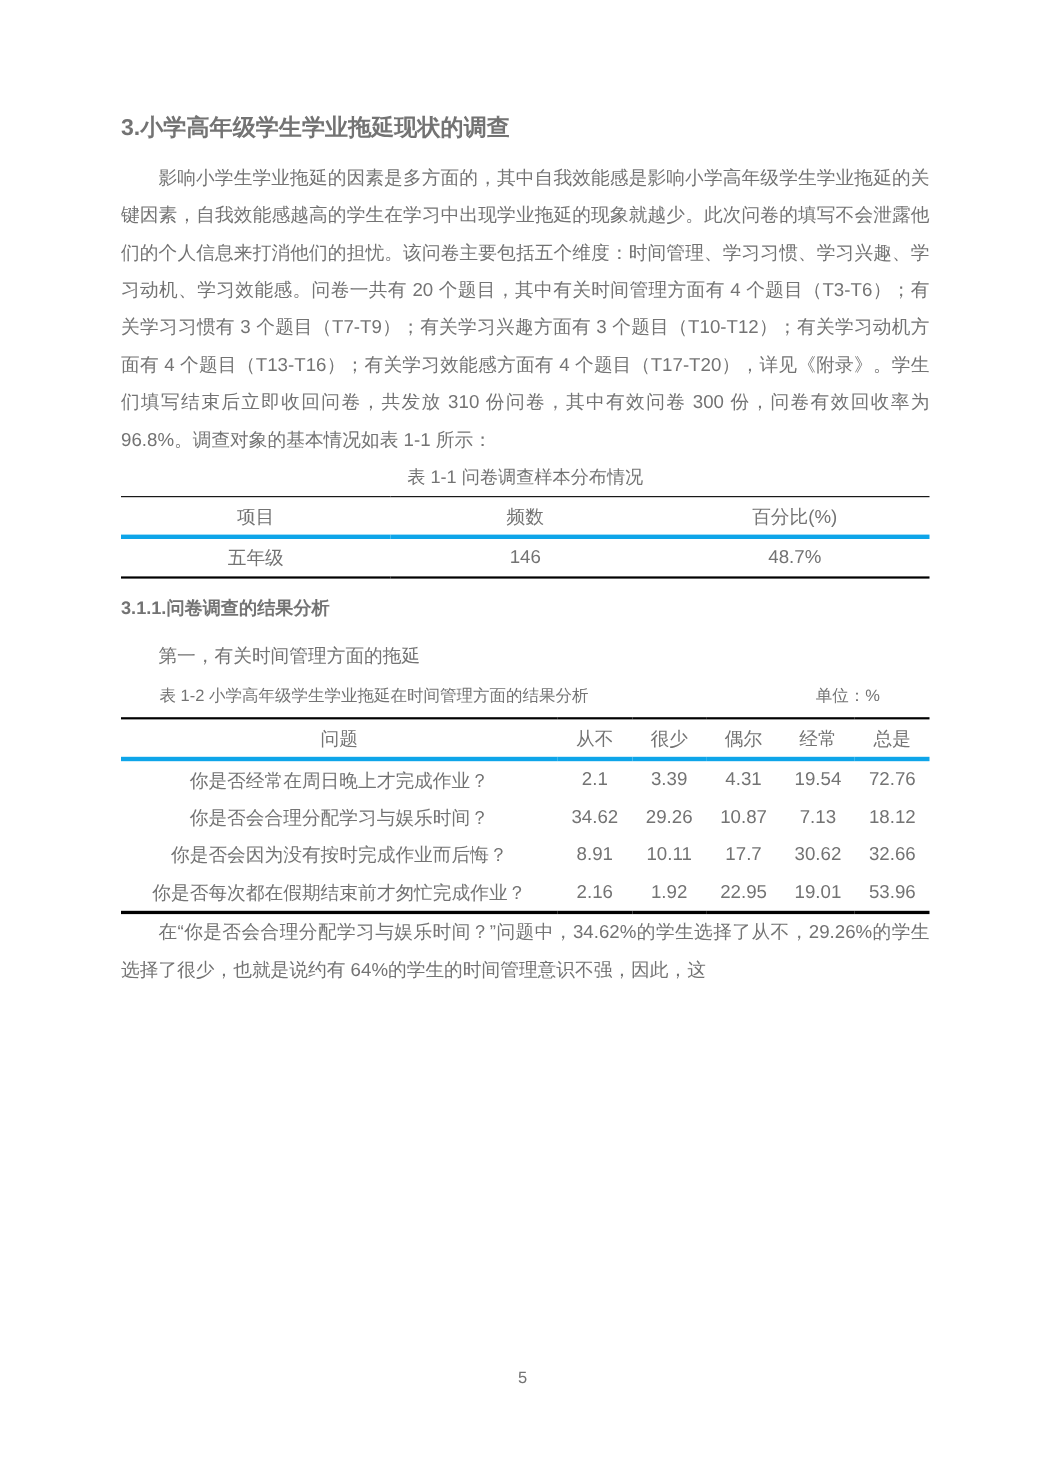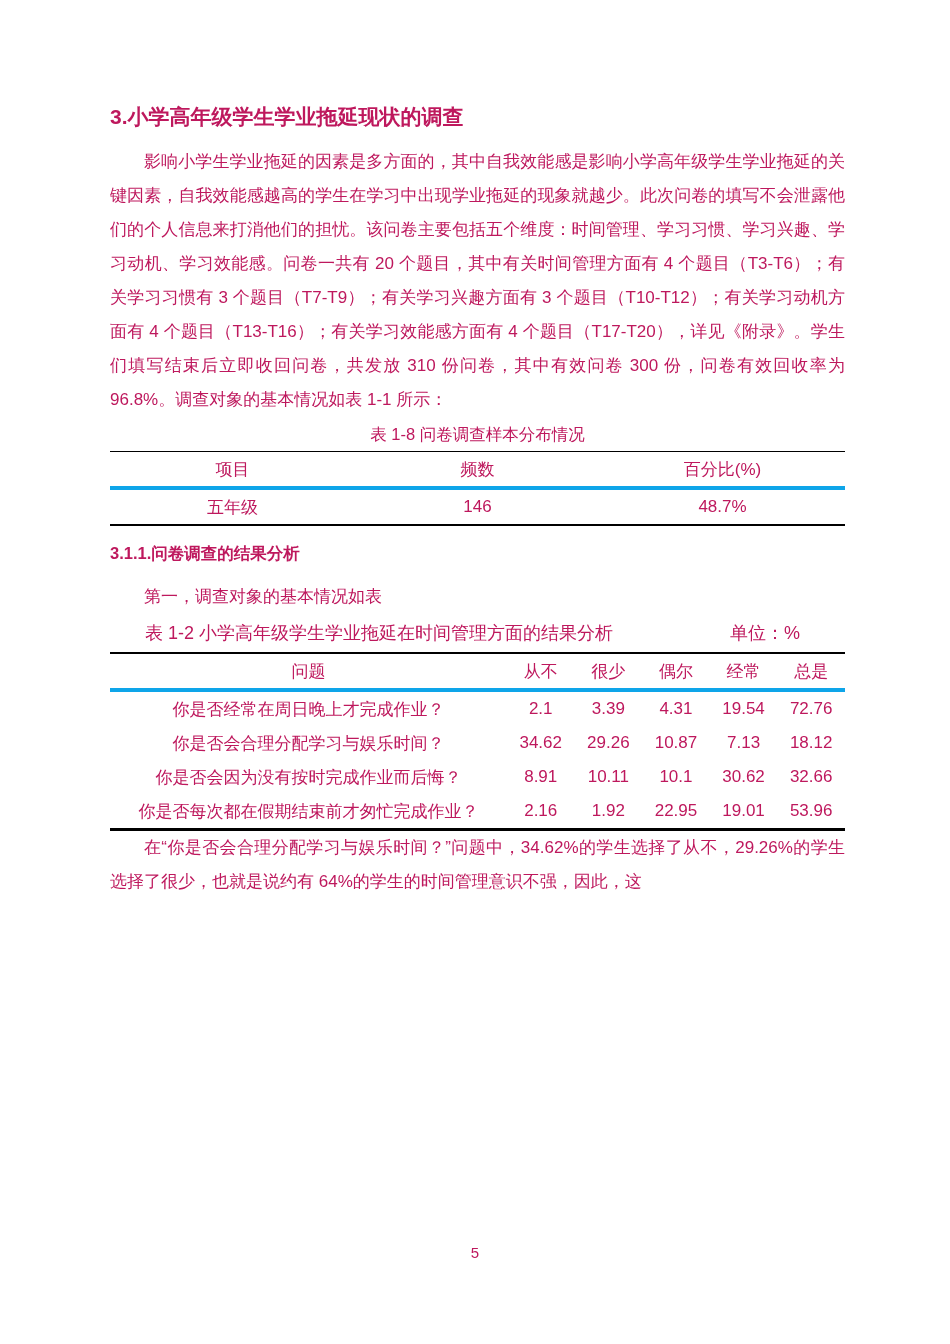--- a/index.html
+++ b/index.html
@@ -2,21 +2,21 @@
 <html><head>
 <meta charset="utf-8">
 <style>
   html,body { margin:0; padding:0; background:#e8e8e8; }
   .page {
     position:relative;
     width:950px; height:1344px;
     margin:0 auto;
     background:#ffffff;
     font-family:"Liberation Sans","DejaVu Sans",sans-serif;
-    color:#be185d;
+    color:#737373;
     overflow:hidden;
   }
   .content {
     position:absolute;
     left:110px; top:103px;
     width:735px;
   }
   h1.doc-h1 {
     font-size:21px; font-weight:bold;
     margin:0 0 14px 0; line-height:28px;
@@ -37,21 +37,21 @@
   p.lead-line {
     font-size:17px; line-height:34px;
     text-indent:2em; margin:8px 0 0 0;
   }
   .caption-center {
     font-size:16.5px; line-height:26px;
     text-align:center; margin:4px 0;
   }
   .caption-row {
     display:flex; justify-content:space-between; align-items:flex-end;
-    font-size:18px; line-height:26px;
+    font-size:15px; line-height:26px;
     padding:0 45px 0 35px;
     margin:6px 0 6px 0;
     text-align:center;
   }
   table.three-line {
     width:100%;
     border-collapse:collapse;
     font-size:17px;
   }
   table.t1 { border-top:1.5px solid #000; border-bottom:2.5px solid #000; margin-top:4px; }
@@ -79,42 +79,42 @@
 </head>
 <body>
 
 <div class="page">
   <div class="content">
 
     <h1 class="doc-h1">3.小学高年级学生学业拖延现状的调查</h1>
 
     <p class="body-text">影响小学生学业拖延的因素是多方面的，其中自我效能感是影响小学高年级学生学业拖延的关键因素，自我效能感越高的学生在学习中出现学业拖延的现象就越少。此次问卷的填写不会泄露他们的个人信息来打消他们的担忧。该问卷主要包括五个维度：时间管理、学习习惯、学习兴趣、学习动机、学习效能感。问卷一共有 20 个题目，其中有关时间管理方面有 4 个题目（T3-T6）；有关学习习惯有 3 个题目（T7-T9）；有关学习兴趣方面有 3 个题目（T10-T12）；有关学习动机方面有 4 个题目（T13-T16）；有关学习效能感方面有 4 个题目（T17-T20），详见《附录》。学生们填写结束后立即收回问卷，共发放 310 份问卷，其中有效问卷 300 份，问卷有效回收率为 96.8%。调查对象的基本情况如表 1-1 所示：</p>
 
-    <div class="caption-center">表 1-8 问卷调查样本分布情况</div>
+    <div class="caption-center">表 1-1 问卷调查样本分布情况</div>
 
     <table class="three-line t1">
       <thead>
         <tr>
           <th>项目</th>
           <th>频数</th>
           <th>百分比(%)</th>
         </tr>
       </thead>
       <tbody>
         <tr>
           <td>五年级</td>
           <td>146</td>
           <td>48.7%</td>
         </tr>
       </tbody>
     </table>
 
     <h3 class="doc-h3">3.1.1.问卷调查的结果分析</h3>
 
-    <p class="lead-line">第一，调查对象的基本情况如表</p>
+    <p class="lead-line">第一，有关时间管理方面的拖延</p>
 
     <div class="caption-row">
       <span>表 1-2 小学高年级学生学业拖延在时间管理方面的结果分析</span>
       <span>单位：%</span>
     </div>
 
     <table class="three-line t2">
       <thead>
         <tr>
           <th class="q-col">问题</th>
@@ -139,21 +139,21 @@
           <td class="n-col">34.62</td>
           <td class="n-col">29.26</td>
           <td class="n-col">10.87</td>
           <td class="n-col">7.13</td>
           <td class="n-col">18.12</td>
         </tr>
         <tr>
           <td class="q-col">你是否会因为没有按时完成作业而后悔？</td>
           <td class="n-col">8.91</td>
           <td class="n-col">10.11</td>
-          <td class="n-col">10.1</td>
+          <td class="n-col">17.7</td>
           <td class="n-col">30.62</td>
           <td class="n-col">32.66</td>
         </tr>
         <tr>
           <td class="q-col">你是否每次都在假期结束前才匆忙完成作业？</td>
           <td class="n-col">2.16</td>
           <td class="n-col">1.92</td>
           <td class="n-col">22.95</td>
           <td class="n-col">19.01</td>
           <td class="n-col">53.96</td>

